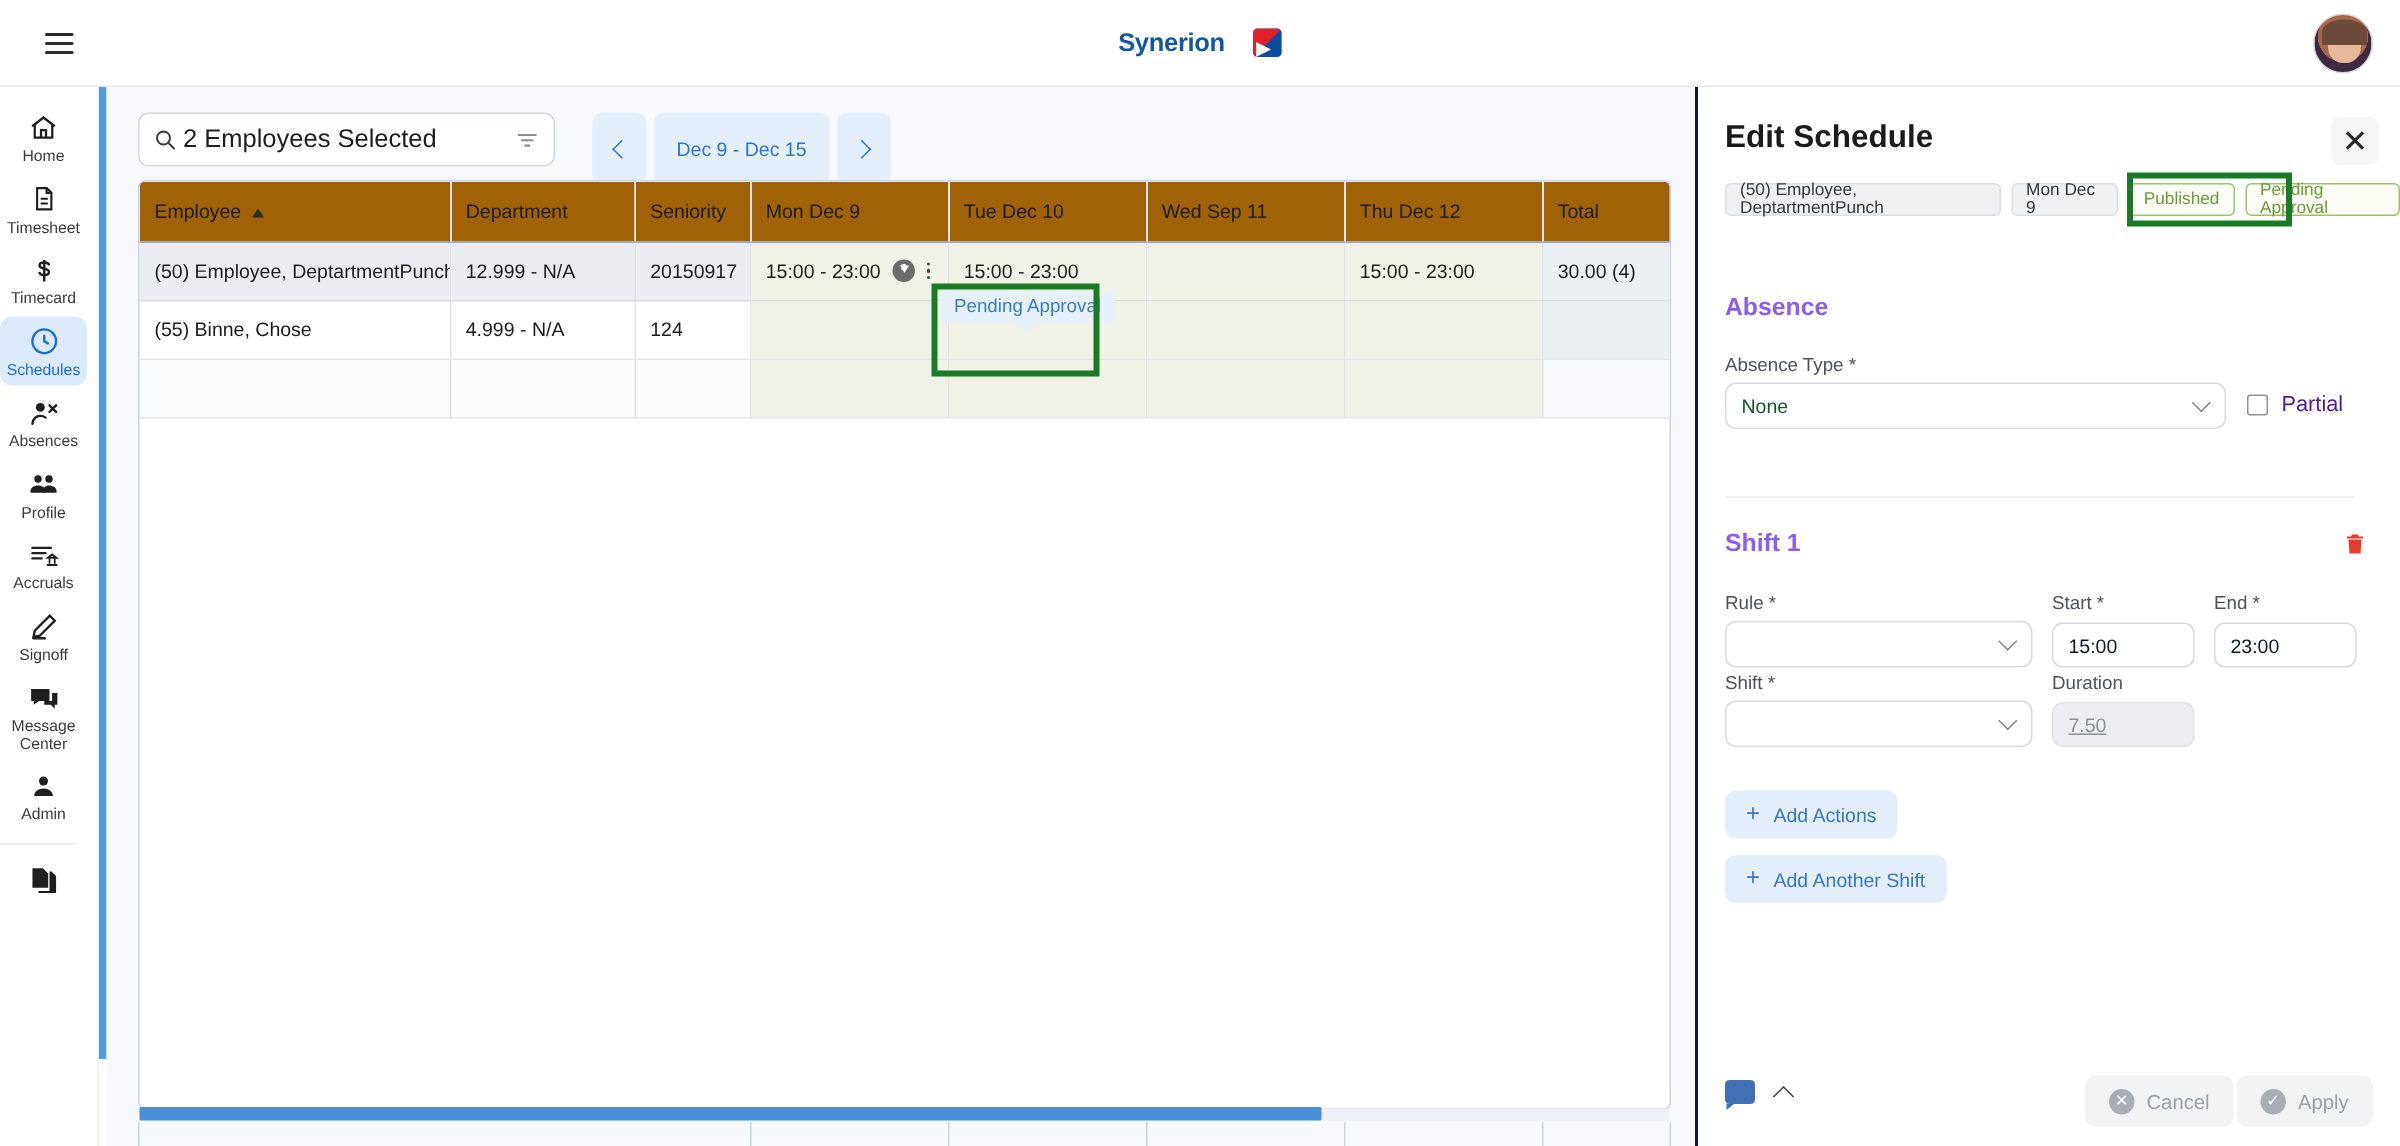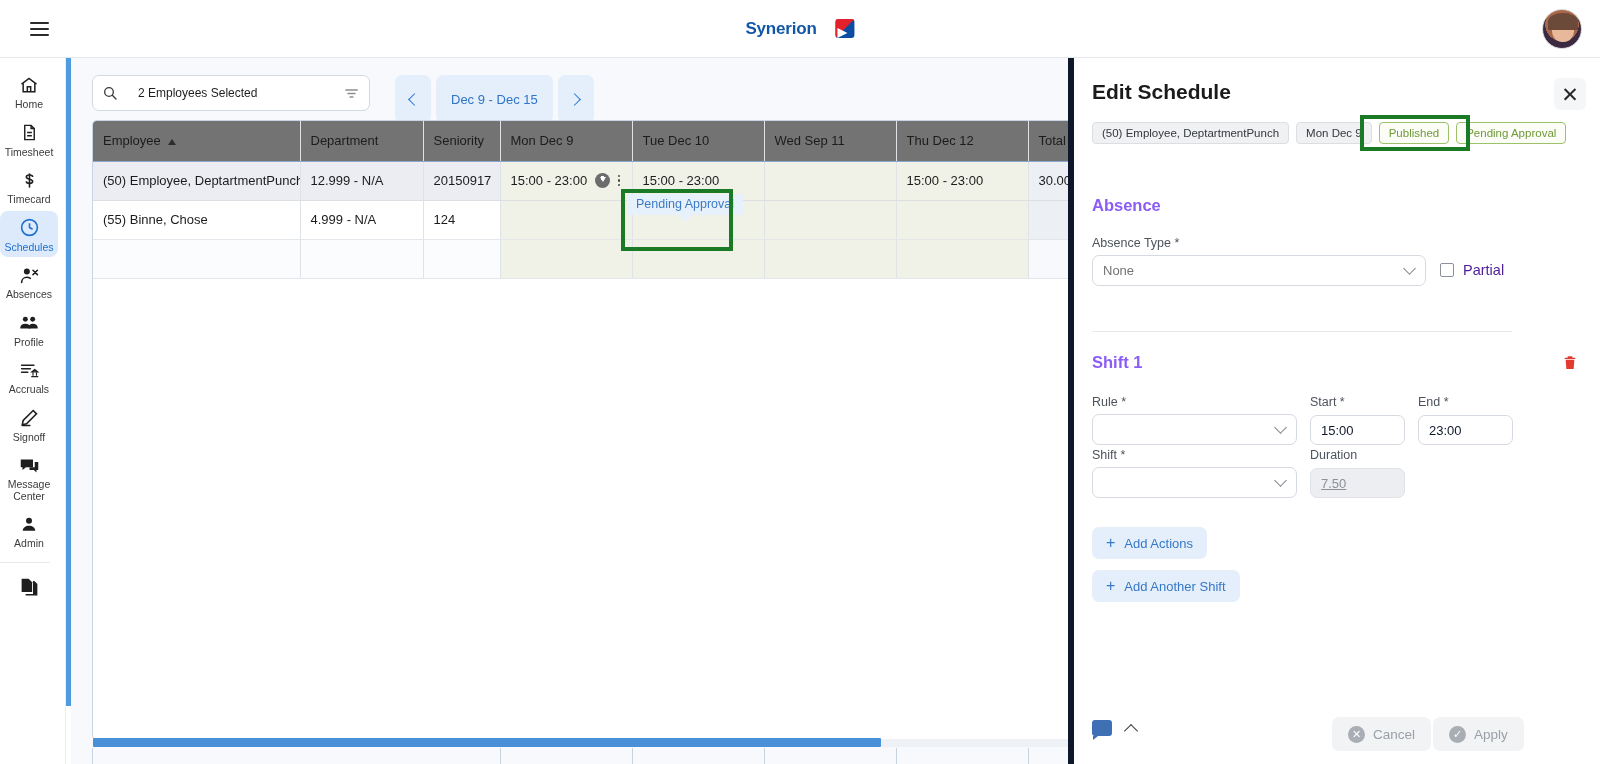--- a/index.html
+++ b/index.html
@@ -56,21 +56,21 @@
   .nav-sep { width: 50px; height: 1px; background: #e6e8eb; margin: 7px 0 8px; }
 
   
   .main { position: absolute; top: 58px; left: 71px; width: 1529px; height: 706px; background: #f7f9fc; }
 
   .toolbar { position: absolute; top: 6px; left: 0; width: 1529px; height: 62px; }
   .search-box { position: absolute; left: 21px; top: 11px; width: 278px; height: 36px;
     border: 1px solid #d3d9e0; border-radius: 7px; background: #fff;
     display: flex; align-items: center; padding: 0 9px; cursor: text; }
   .search-box .mag { width: 16px; height: 16px; flex: 0 0 16px; color: #3c3c3c; }
-  .search-box .val { margin-left: 20px; font-size: 12px; color: #1e1e1e; flex: 1; }
+  .search-box .val { margin-left: 4px; font-size: 17px; color: #1e1e1e; flex: 1; }
   .search-box .funnel { width: 17px; height: 17px; color: #8d8d8d; }
 
   .datenav { position: absolute; left: 324px; top: 11px; display: flex; align-items: center; gap: 5px; }
   .datebtn { height: 48px; min-width: 36px; border-radius: 7px; background: #e4effb;
     display: flex; align-items: center; justify-content: center; cursor: pointer;
     color: #2b74cf; font-size: 13px; }
   .datebtn.range { padding: 0 15px; font-weight: normal; color: #2f74c8; }
   .datebtn .chev { width: 9px; height: 9px; border-top: 1.8px solid #2b74cf; border-right: 1.8px solid #2b74cf; }
   .datebtn .chev.left { transform: rotate(-135deg); margin-left: 3px; }
   .datebtn .chev.right { transform: rotate(45deg); margin-right: 3px; }
@@ -93,21 +93,21 @@
 
   
   .grid-wrap { position: absolute; top: 62px; left: 21px; width: 1022px; height: 620px;
     background: #fff; border: 1px solid #c7d4e4; border-radius: 5px; overflow: hidden; }
   table.grid { width: 100%; border-collapse: collapse; table-layout: fixed; }
   table.grid th, table.grid td {
     border-right: 1px solid #dfe3e8; border-bottom: 1px solid #e3e6ea;
     font-size: 13px; color: #1c1c1c; text-align: left; padding: 0 10px; height: 39px;
     white-space: nowrap; overflow: hidden;
   }
-  table.grid th { background: #737373; font-weight: normal; height: 40px; border-bottom: 1px solid #8aa9cd; }
+  table.grid th { background: #a16207; font-weight: normal; height: 40px; border-bottom: 1px solid #8aa9cd; }
   .c-emp { width: 207px; } .c-dep { width: 123px; } .c-sen { width: 77px; }
   .c-day { width: 132px; } .c-tot { width: 110px; border-right: none !important; }
   .sortarrow { display: inline-block; margin-left: 7px; width: 0; height: 0;
     border-left: 4px solid transparent; border-right: 4px solid transparent; border-bottom: 6px solid #2d2d2d; }
   td.dayc { background: #f0f2e7; }
   td.totc { background: #eceff4; }
   tr.r1 td.stat { background: #ebedf3; }
   tr.r2 td.stat { background: #fff; }
   tr.r1 td { border-bottom: 1px solid #dbdfe4; }
   .spacer td { background: #fbfcfe; border-right: 1px solid #dfe3e8; height: 440px; }
@@ -142,42 +142,42 @@
   
   .totalbar { position: absolute; left: 21px; top: 690px; width: 1022px; height: 48px;
     background: #f7f9fc; border: 1px solid #c7d4e4; border-top: none;
     border-radius: 0 0 5px 5px; overflow: hidden; }
   table.tgrid { width: 100%; border-collapse: collapse; table-layout: fixed; }
   table.tgrid td { height: 46px; padding: 0 10px; font-size: 13px; color: #1c1c1c;
     border-right: 1px solid #c9d3de; white-space: nowrap; }
   table.tgrid td:last-child { border-right: none; }
 
   
-  .panel { position: absolute; top: 58px; right: 0; width: 532px; height: 706px;
-    background: #fff; border-left: 6px solid #0f172a; }
+  .panel { position: absolute; top: 58px; right: 0; width: 470px; height: 706px;
+    background: #fff; border-left: 2px solid #0f172a; }
   .panel-title { position: absolute; left: 18px; top: 22px; font-size: 21px; font-weight: bold; color: #1b1b1b; }
   .panel-close { position: absolute; right: 14px; top: 20px; width: 32px; height: 32px; border-radius: 6px;
     display: flex; align-items: center; justify-content: center; cursor: pointer; font-size: 21px; color: #2a2a2a;
     background: #f5f6f8; line-height: 1; }
   .chips { position: absolute; left: 18px; top: 64px; display: flex; align-items: center; gap: 7px; }
   .chip { height: 22px; padding: 0 9px; border-radius: 4px; font-size: 11.5px;
     display: flex; align-items: center; cursor: pointer; }
   .chip.gray { background: #f0f1f3; border: 1px solid #dcdee2; color: #33373d; }
   .chip.green { background: #fbfdf6; border: 1px solid #9cc36a; color: #6f9a3a; }
   .hl-chip { position: absolute; left: 286px; top: 57px; width: 110px; height: 36px;
     border: 4px solid #1b7a26; z-index: 12; pointer-events: none; }
 
   .sec-h { position: absolute; left: 18px; font-size: 16.5px; font-weight: bold; color: #8b5cf6; }
   .fld-l { position: absolute; font-size: 12.5px; color: #4d535c; }
   .inp { position: absolute; height: 30px; border: 1px solid #d5dae1; border-radius: 7px;
     background: #fff; font-size: 13px; color: #0f172a; display: flex; align-items: center; padding: 0 10px; cursor: text; }
   .inp.disabled { background: #eceef1; color: #8c9199; border-color: #dfe2e6; text-decoration: underline; }
   .sel { position: absolute; height: 31px; border: 1px solid #d5dae1; border-radius: 7px;
     background: #fff; display: flex; align-items: center; padding: 0 10px; cursor: pointer;
-    font-size: 13px; color: #737373; }
+    font-size: 13px; color: #14532d; }
   .sel .dchev { position: absolute; right: 11px; width: 9px; height: 9px;
     border-bottom: 1.7px solid #7b828c; border-right: 1.7px solid #7b828c; transform: rotate(45deg); margin-top: -4px; }
   .cbwrap { position: absolute; display: flex; align-items: center; gap: 9px; cursor: pointer; }
   .cb { width: 14px; height: 14px; border: 1.6px solid #8c919a; border-radius: 2px; background: #fff; }
   .cbtxt { font-size: 14.5px; color: #4c1d95; }
   .divider { position: absolute; left: 18px; width: 420px; height: 1px; background: #e6e9ed; }
   .trash { position: absolute; right: 22px; cursor: pointer; width: 16px; height: 18px; }
   .addbtn { position: absolute; height: 32px; border-radius: 7px; background: #e4effb;
     display: flex; align-items: center; gap: 9px; padding: 0 14px; cursor: pointer;
     color: #3678c6; font-size: 13px; }

